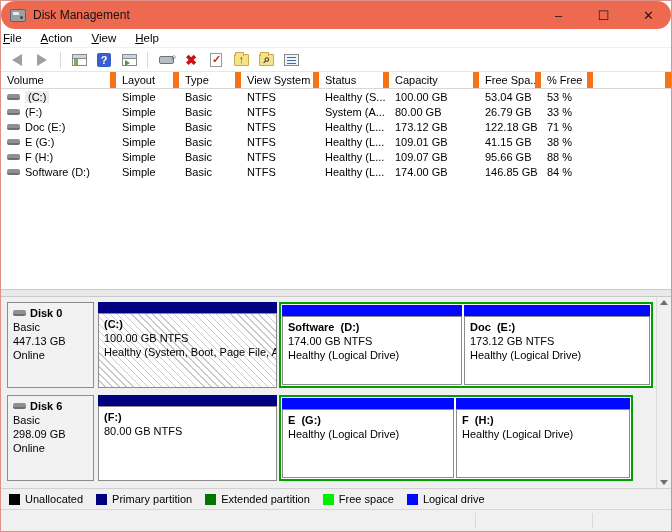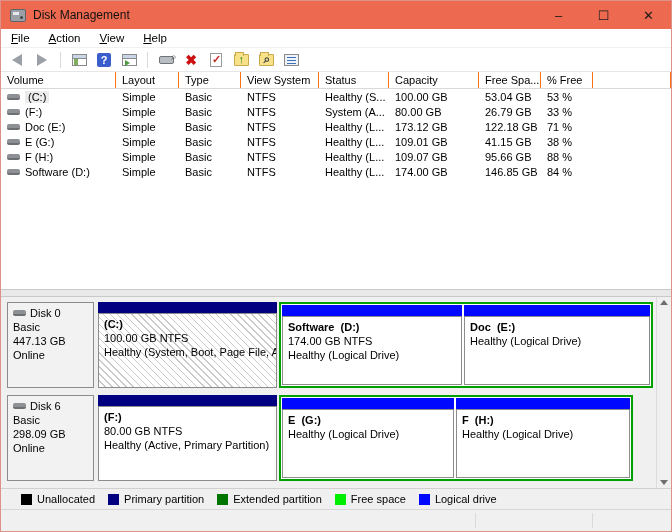--- a/index.html
+++ b/index.html
@@ -2,30 +2,30 @@
 <html><head>
 <meta charset="utf-8">
 <style>
   * { margin:0; padding:0; box-sizing:border-box; }
   html,body { width:672px; height:532px; }
   body { font-family:"Liberation Sans", sans-serif; font-size:11px; color:#000; }
 
   .window { width:672px; height:532px; border:1px solid #dd9189; display:flex; flex-direction:column; background:#fff; }
 
   
-  .titlebar { height:28px; background:#ed6a50; display:flex; align-items:center; flex:0 0 auto; }
+  .titlebar { height:28px; background:#ed6a50; display:flex; align-items:center; flex:0 0 auto;border-radius:14px; }
   .title-icon { width:16px; height:13px; margin:0 7px 0 9px; position:relative; background:#9aa0a6; border:1px solid #5f6368; border-radius:2px; }
   .title-icon::before { content:""; position:absolute; left:2px; top:2px; width:6px; height:3px; background:#e8eaed; }
   .title-icon::after { content:""; position:absolute; right:2px; bottom:2px; width:3px; height:3px; background:#444; border-radius:50%; }
   .title-text { font-size:12px; color:#111; }
   .win-controls { margin-left:auto; display:flex; height:100%; }
   .win-btn { width:45px; height:100%; display:flex; align-items:center; justify-content:center; font-size:13px; color:#1a1a1a; }
 
   
-  .menubar { height:19px; background:#fff; display:flex; align-items:center; padding-left:8px; gap:0; border-bottom:1px solid #f0f0f0; flex:0 0 auto; }
+  .menubar { height:19px; background:#fff; display:flex; align-items:center; gap:0; border-bottom:1px solid #f0f0f0; flex:0 0 auto; }
   .menu-item { display:inline-block; padding:2px 9px 2px 2px; margin-right:8px; font-size:11.5px; }
   .menu-item::first-letter { text-decoration:underline; }
 
   
   .toolbar { height:24px; display:flex; align-items:center; padding-left:6px; gap:5px; border-bottom:1px solid #e6e6e6; flex:0 0 auto; }
   .tb-sep { width:1px; height:16px; background:#d9d9d9; margin:0 3px; }
   .tb-btn { width:20px; height:18px; display:flex; align-items:center; justify-content:center; position:relative; }
   .arrow { width:0; height:0; border-top:6px solid transparent; border-bottom:6px solid transparent; }
   .arrow.left  { border-right:10px solid #9aa0a6; }
   .arrow.right { border-left:10px solid #9aa0a6; }
@@ -43,54 +43,54 @@
   .folder::before { content:""; position:absolute; left:0; top:-3px; width:7px; height:3px; background:#f7e28a; border:1px solid #caa94a; border-bottom:none; }
   .folder.up::after { content:"↑"; position:absolute; left:4px; top:-2px; color:#1e7d1e; font-weight:bold; font-size:11px; }
   .folder.search::after { content:"⌕"; position:absolute; left:4px; top:-3px; color:#444; font-weight:bold; font-size:12px; }
   .props-list { width:15px; height:12px; border:1px solid #8a8a8a; background:#eef3fa; position:relative; }
   .props-list::after { content:""; position:absolute; left:2px; top:2px; width:9px; height:1px; background:#3b6fb5; box-shadow:0 3px 0 #3b6fb5, 0 6px 0 #3b6fb5; }
 
   
   .table-area { height:217px; overflow:hidden; background:#fff; flex:0 0 auto; }
   .vt-row { display:grid; grid-template-columns:115px 63px 62px 78px 70px 90px 62px 52px 1fr; align-items:center; }
   .vt-head { height:17px; border-bottom:1px solid #d9d9d9; }
-  .vt-head .cell { border-right:1px solid #f97316; height:100%; display:flex; align-items:center; padding-left:6px; white-space:nowrap; overflow:hidden; }
+  .vt-head .cell { border-right:6px solid #f97316; height:100%; display:flex; align-items:center; padding-left:6px; white-space:nowrap; overflow:hidden; }
   .vt-body .vt-row { height:15px; }
   .vt-body .cell { padding-left:6px; white-space:nowrap; overflow:hidden; }
   .vol-cell { display:flex; align-items:center; gap:5px; padding-left:6px; }
   .drive-glyph { width:13px; height:6px; background:#8d9094; border-radius:2px; border-bottom:2px solid #6d7073; flex:0 0 auto; }
   .sel-hl { background:#ececec; padding:0 3px; }
 
   
   .splitter { height:8px; background:#e9e9e9; border-top:1px solid #c9c9c9; border-bottom:1px solid #c9c9c9; flex:0 0 auto; }
 
   
   .gfx { height:191px; background:#f0f0f0; position:relative; padding:5px 0 0 6px; flex:0 0 auto; }
   .disk-row { display:flex; margin-bottom:7px; height:86px; }
   .disk-label { width:87px; background:#f2f2f2; border:1px solid #8c8c8c; padding:3px 5px; line-height:14px; flex:0 0 auto; }
-  .disk-label .dname { font-weight:normal; display:flex; align-items:center; gap:4px; }
+  .disk-label .dname { font-weight:bold; display:flex; align-items:center; gap:4px; }
   .parts { display:flex; margin-left:2px; }
   .part { display:flex; flex-direction:column; margin-left:2px; }
   .part-bar { height:11px; flex:0 0 auto; }
   .bar-primary { background:#000080; }
   .bar-logical { background:#0008ff; }
   .part-body { flex:1; background:#fff; border:1px solid #8c8c8c; padding:3px 5px; line-height:14px; overflow:hidden; white-space:nowrap; }
   .part-body.hatched { background:repeating-linear-gradient(45deg,#fff 0 4px,#c9c9c9 4px 5px); }
   .plabel { font-weight:bold; white-space:pre; }
   .ext-group { display:flex; border:2px solid #00a000; background:#fff; padding:1px; margin-left:2px; gap:2px; }
   .ext-group .part { margin-left:0; }
 
   
   .vscroll { position:absolute; right:0; top:0; width:15px; height:191px; background:#f0f0f0; border-left:1px solid #dcdcdc; display:flex; flex-direction:column; justify-content:space-between; align-items:center; padding:3px 0; }
   .sb-arrow { width:0; height:0; border-left:4px solid transparent; border-right:4px solid transparent; }
   .sb-arrow.up { border-bottom:5px solid #6e6e6e; }
   .sb-arrow.down { border-top:5px solid #6e6e6e; }
 
   
-  .legend { height:21px; background:#f0f0f0; border-top:1px solid #d0d0d0; display:flex; align-items:center; padding-left:20px; gap:13px; flex:0 0 auto; }
+  .legend { height:21px; background:#f0f0f0; border-top:1px solid #d0d0d0; display:flex; align-items:center; padding-left:8px; gap:13px; flex:0 0 auto; }
   .leg-item { display:flex; align-items:center; gap:5px; }
   .swatch { width:11px; height:11px; flex:0 0 auto; }
 
   
   .statusbar { flex:1; background:#f0f0f0; border-top:1px solid #d7d7d7; position:relative; }
   .sb-sep { position:absolute; top:3px; bottom:3px; width:1px; background:#d9d9d9; }
   .sb-sep.s1 { right:195px; } .sb-sep.s2 { right:78px; }
 </style>
 </head>
 <body>
@@ -281,20 +281,21 @@
             <div class="part-body">
               <div class="plabel">Software  (D:)</div>
               <div>174.00 GB NTFS</div>
               <div>Healthy (Logical Drive)</div>
             </div>
           </div>
           <div class="part" style="width:186px">
             <div class="part-bar bar-logical"></div>
             <div class="part-body">
               <div class="plabel">Doc  (E:)</div>
+              <div>173.12 GB NTFS</div>
               <div>Healthy (Logical Drive)</div>
             </div>
           </div>
         </div>
       </div>
     </div>
 
     <div class="disk-row">
       <div class="disk-label">
         <div class="dname">
@@ -304,21 +305,20 @@
         <div>Basic</div>
         <div>298.09 GB</div>
         <div>Online</div>
       </div>
       <div class="parts">
         <div class="part" style="width:179px">
           <div class="part-bar bar-primary"></div>
           <div class="part-body">
             <div class="plabel">(F:)</div>
             <div>80.00 GB NTFS</div>
-            <div>Healthy (Active, Primary Partition)</div>
           </div>
         </div>
         <div class="ext-group">
           <div class="part" style="width:172px">
             <div class="part-bar bar-logical"></div>
             <div class="part-body">
               <div class="plabel">E  (G:)</div>
               <div>Healthy (Logical Drive)</div>
             </div>
           </div>

